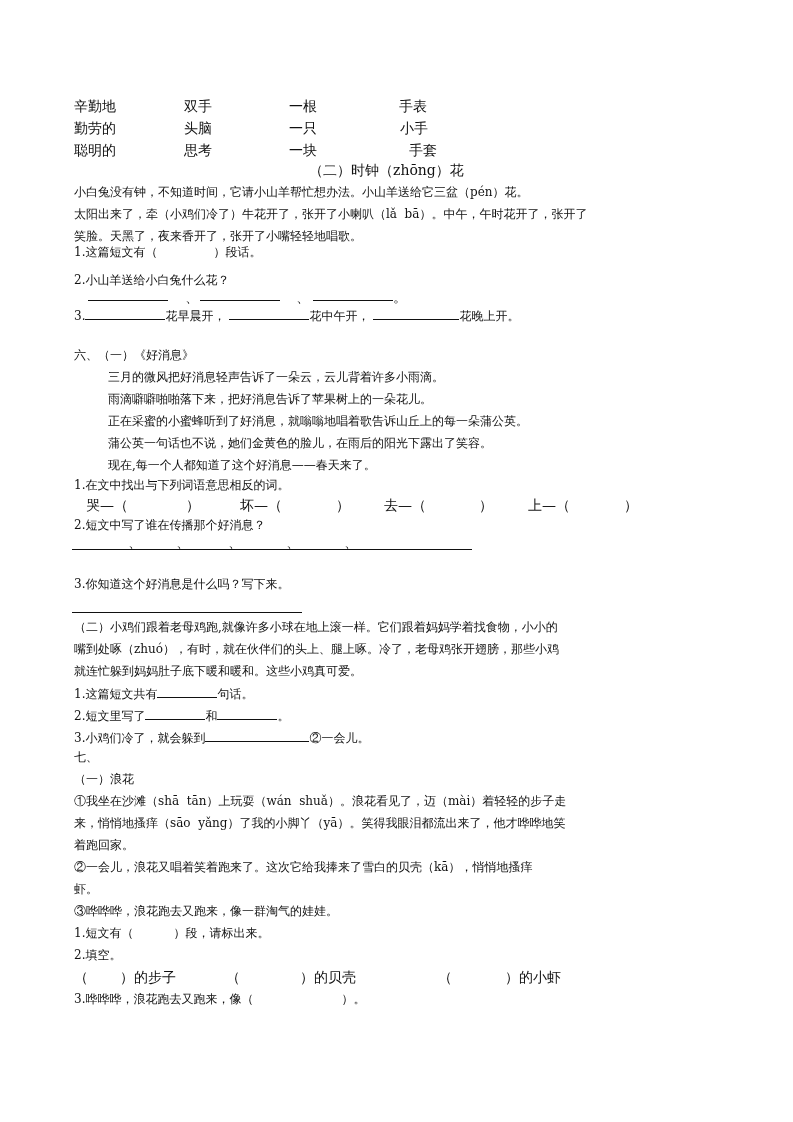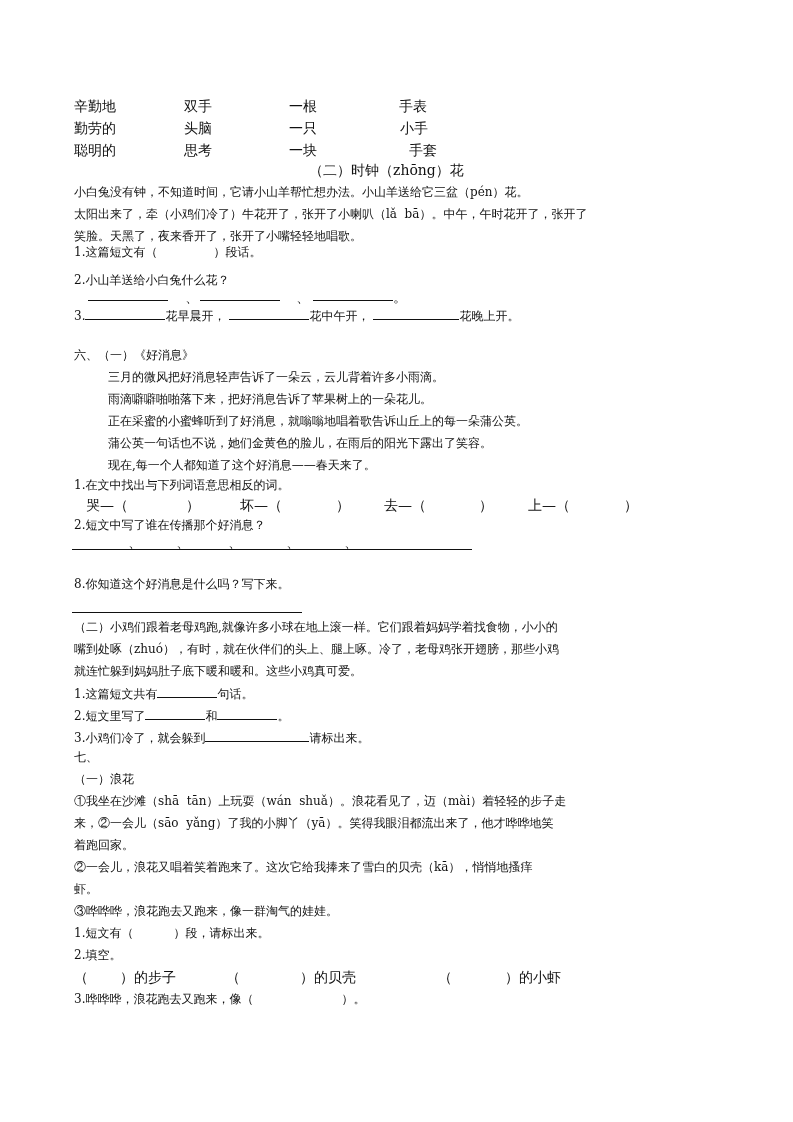--- a/index.html
+++ b/index.html
@@ -64,34 +64,34 @@
   <span class="cell" style="left:528px;top:495px">上—（</span>
   <span class="cell" style="left:624px;top:495px">）</span>
 </div>
 <div class="ln" style="top:515px">2.短文中写了谁在传播那个好消息？</div>
 <div class="rule" style="left:72px;top:549px;width:400px"></div>
 <span class="sep" style="left:128px;top:532px">、</span>
 <span class="sep" style="left:176px;top:532px">、</span>
 <span class="sep" style="left:228px;top:532px">、</span>
 <span class="sep" style="left:286px;top:532px">、</span>
 <span class="sep" style="left:344px;top:532px">、</span>
-<div class="ln" style="top:574px">8.你知道这个好消息是什么吗？写下来。</div>
+<div class="ln" style="top:574px">3.你知道这个好消息是什么吗？写下来。</div>
 <div class="rule" style="left:72px;top:612px;width:230px"></div>
 
 <div class="ln" style="top:617px">（二）小鸡们跟着老母鸡跑,就像许多小球在地上滚一样。它们跟着妈妈学着找食物，小小的</div>
 <div class="ln" style="top:639px">嘴到处啄（zhuó），有时，就在伙伴们的头上、腿上啄。冷了，老母鸡张开翅膀，那些小鸡</div>
 <div class="ln" style="top:661px">就连忙躲到妈妈肚子底下暖和暖和。这些小鸡真可爱。</div>
 <div class="ln" style="top:683px"><span>1.这篇短文共有</span><span class="blank" style="width:60px"></span><span>句话。</span></div>
 <div class="ln" style="top:705px"><span>2.短文里写了</span><span class="blank" style="width:60px"></span><span>和</span><span class="blank" style="width:60px"></span><span>。</span></div>
-<div class="ln" style="top:727px"><span>3.小鸡们冷了，就会躲到</span><span class="blank" style="width:104px"></span><span>请标出来。</span></div>
+<div class="ln" style="top:727px"><span>3.小鸡们冷了，就会躲到</span><span class="blank" style="width:104px"></span><span>②一会儿。</span></div>
 
 <div class="ln" style="top:747px">七、</div>
 <div class="ln" style="top:769px">（一）浪花</div>
 <div class="ln" style="top:791px">①我坐在沙滩（shā  tān）上玩耍（wán  shuǎ）。浪花看见了，迈（mài）着轻轻的步子走</div>
-<div class="ln" style="top:813px">来，②一会儿（sāo  yǎng）了我的小脚丫（yā）。笑得我眼泪都流出来了，他才哗哗地笑</div>
+<div class="ln" style="top:813px">来，悄悄地搔痒（sāo  yǎng）了我的小脚丫（yā）。笑得我眼泪都流出来了，他才哗哗地笑</div>
 <div class="ln" style="top:835px">着跑回家。</div>
 <div class="ln" style="top:857px">②一会儿，浪花又唱着笑着跑来了。这次它给我捧来了雪白的贝壳（kā），悄悄地搔痒</div>
 <div class="ln" style="top:879px">虾。</div>
 <div class="ln" style="top:901px">③哗哗哗，浪花跑去又跑来，像一群淘气的娃娃。</div>
 <div class="ln" style="top:923px"><span>1.短文有（</span><span style="display:inline-block;width:40px"></span><span>）段，请标出来。</span></div>
 <div class="ln" style="top:945px">2.填空。</div>
 <div>
   <span class="cell" style="left:74px;top:967px">（</span>
   <span class="cell" style="left:120px;top:967px">）的步子</span>
   <span class="cell" style="left:226px;top:967px">（</span>

